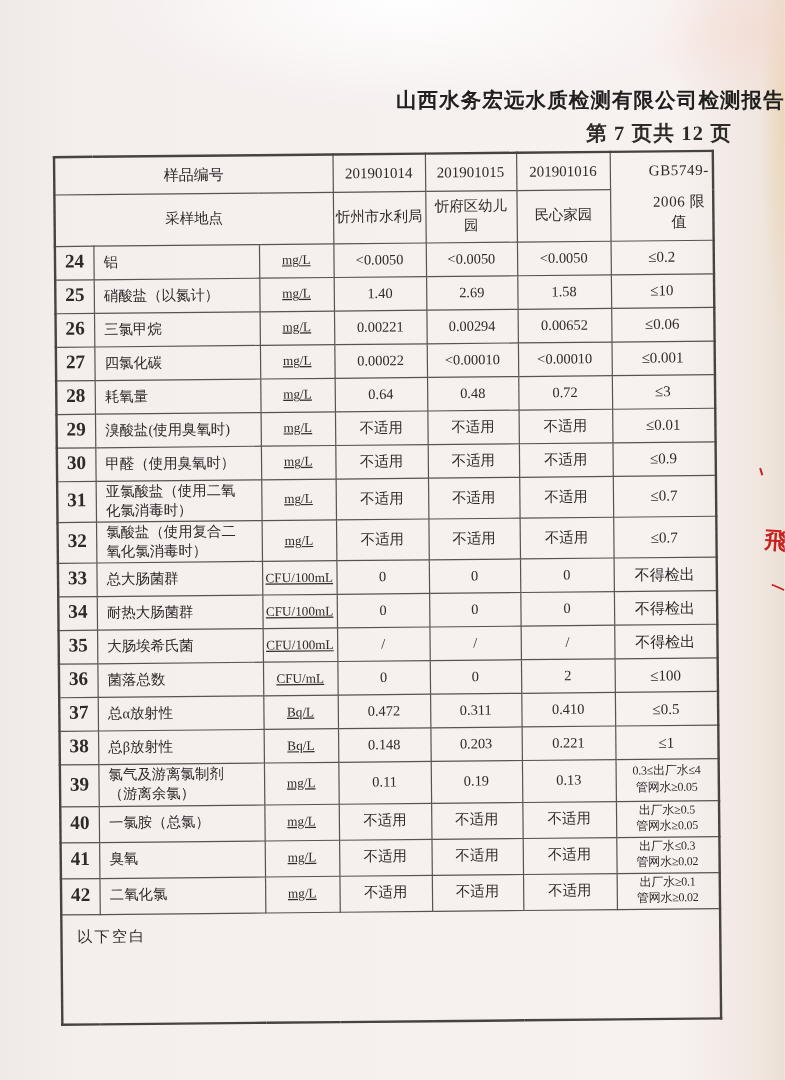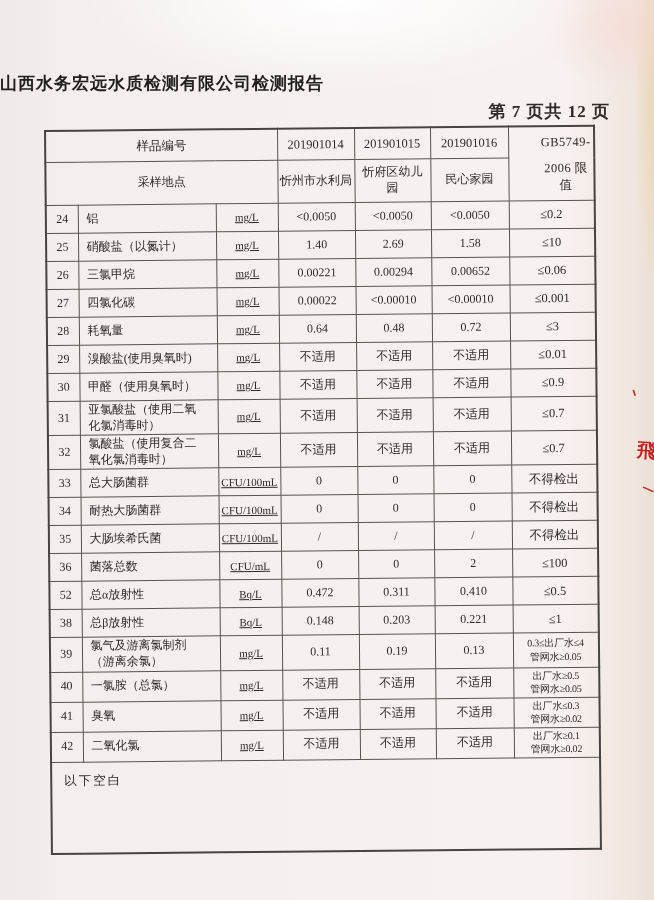--- a/index.html
+++ b/index.html
@@ -7,21 +7,21 @@
     width:654px;height:900px;overflow:hidden;position:relative;
     font-family:"Liberation Serif","DejaVu Serif",serif;
     color:#2e2a28;
     background:
       radial-gradient(ellipse 420px 150px at 52% 0%, #ffffff 0%, rgba(255,255,255,0) 62%),
       radial-gradient(ellipse 140px 90px at 97% 3%, rgba(246,214,205,0.55), rgba(246,214,205,0) 70%),
       radial-gradient(ellipse 26px 230px at 100% 12%, rgba(236,210,168,0.6), rgba(236,210,168,0) 75%),
       linear-gradient(90deg, #efe9e8 0%, #f4eeed 10%, #f7f1f0 86%, #f0e6df 97%, #eadfd3 100%);
   }
   .title{
-    position:absolute;top:72px;left:0;width:654px;text-align:left;
+    position:absolute;top:72px;left:0;width:654px;text-align:right;
     font-family:"Liberation Sans","DejaVu Sans",sans-serif;
     font-size:17px;font-weight:bold;letter-spacing:1px;color:#22201e;
   }
   .meta{position:absolute;top:100px;left:44px;width:566px;height:26px;}
   .report-no{position:absolute;left:2px;top:8px;font-size:13px;font-weight:bold;letter-spacing:.5px;}
   .report-no .val{font-weight:bold;font-family:"Liberation Serif",serif;letter-spacing:1px;}
   .page-info{position:absolute;right:0;top:0;font-size:17px;font-weight:bold;letter-spacing:1px;}
   .sheet{position:absolute;left:44px;top:130px;transform:rotate(-0.55deg);transform-origin:top left;}
   table{border-collapse:collapse;background:transparent;}
   td,th{
@@ -41,21 +41,21 @@
   .col-limit{width:85px;}
   .hrow1 th{height:28px;font-size:12.5px;}
   .hrow2 th{height:40px;font-size:12px;}
   .std-cell{font-size:12.5px;letter-spacing:.5px;padding-left:32px;}
   .std-cell .l1{display:block;margin-bottom:10px;}
   .t-data td{height:25px;}
   td.c-name{text-align:left;padding-left:8px;white-space:pre-line;}
   td.c-unit{font-size:11px;text-decoration:underline;}
   td.c-limit{font-size:12.5px;white-space:pre-line;}
   td.c-limit.limit-small{font-size:10px;line-height:1.35;letter-spacing:-0.2px;}
-  td.c-no{font-size:12px;}
+  td.c-no{font-size:16px;font-weight:bold;}
   .blank-cell{height:80px;text-align:left;vertical-align:top;padding:10px 0 0 12px;font-size:12.5px;letter-spacing:2px;}
   .edge-mark{position:absolute;color:#c81f1f;font-weight:bold;font-family:"Liberation Sans",sans-serif;}
   .mark-1{left:628px;top:386px;font-size:13px;transform:rotate(18deg);}
   .mark-2{left:637px;top:438px;font-size:19px;transform:rotate(4deg);}
   .mark-3{left:642px;top:482px;font-size:12px;transform:rotate(24deg);}
 </style>
 </head>
 <body>
 
 <div class="title">山西水务宏远水质检测有限公司检测报告</div>
@@ -207,21 +207,21 @@
         <tr>
     <td class="c-no">36</td>
     <td class="c-name">菌落总数</td>
     <td class="c-unit">CFU/mL</td>
     <td class="c-val">0</td>
     <td class="c-val">0</td>
     <td class="c-val">2</td>
     <td class="c-limit">≤100</td>
   </tr>
         <tr>
-    <td class="c-no">52</td>
+    <td class="c-no">37</td>
     <td class="c-name">总α放射性</td>
     <td class="c-unit">Bq/L</td>
     <td class="c-val">0.472</td>
     <td class="c-val">0.311</td>
     <td class="c-val">0.410</td>
     <td class="c-limit">≤0.5</td>
   </tr>
         <tr>
     <td class="c-no">38</td>
     <td class="c-name">总β放射性</td>

